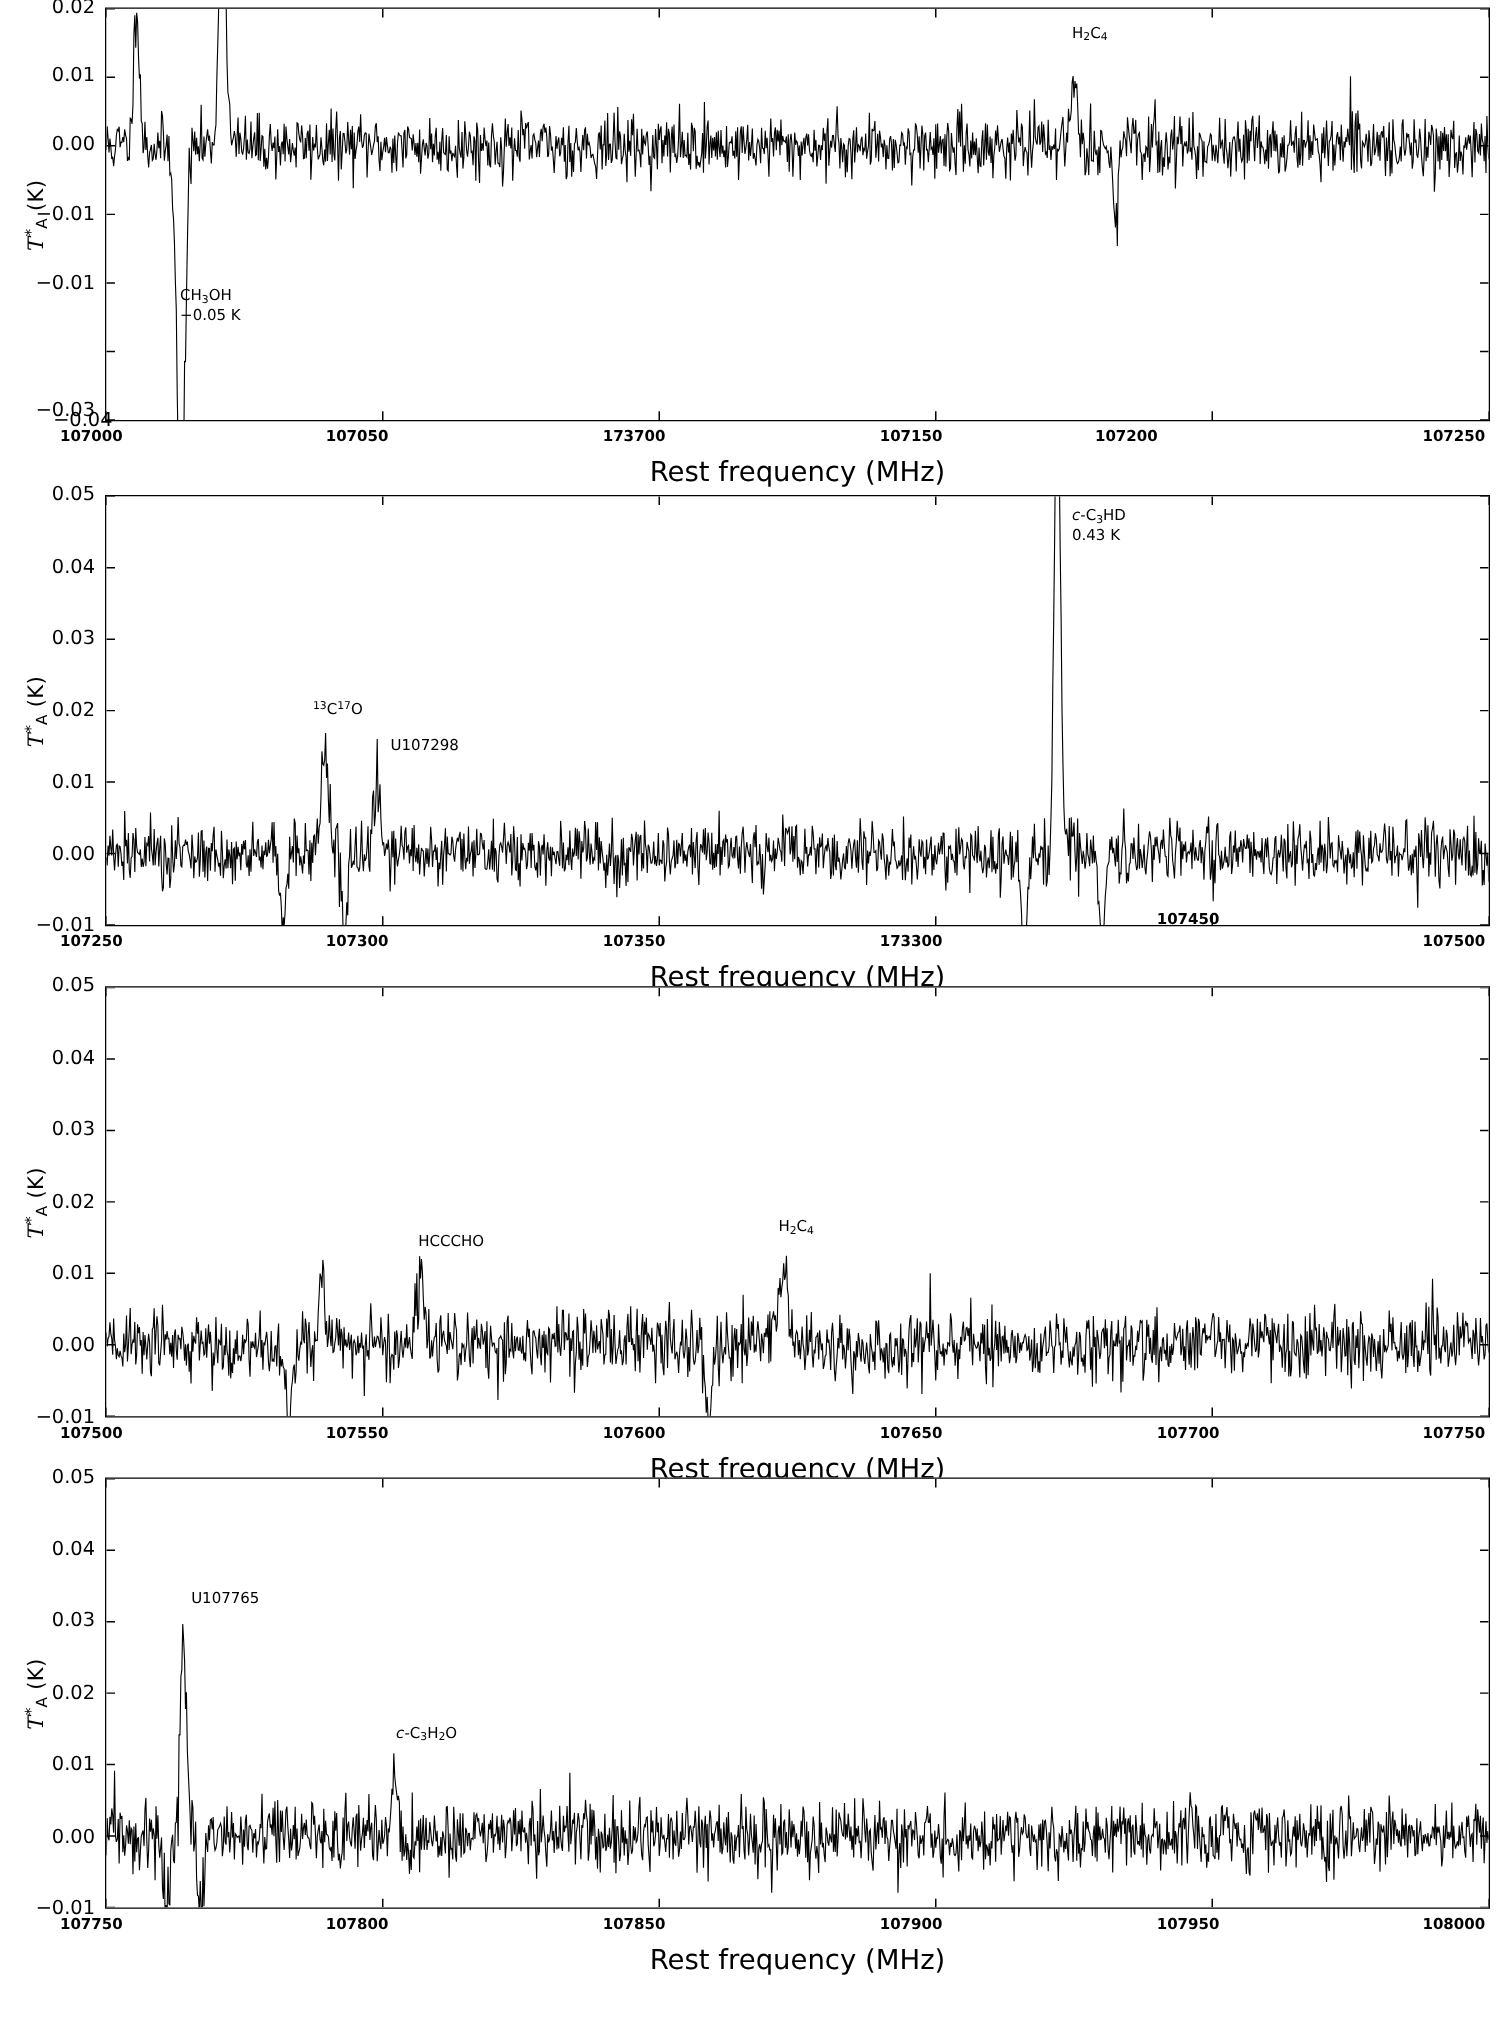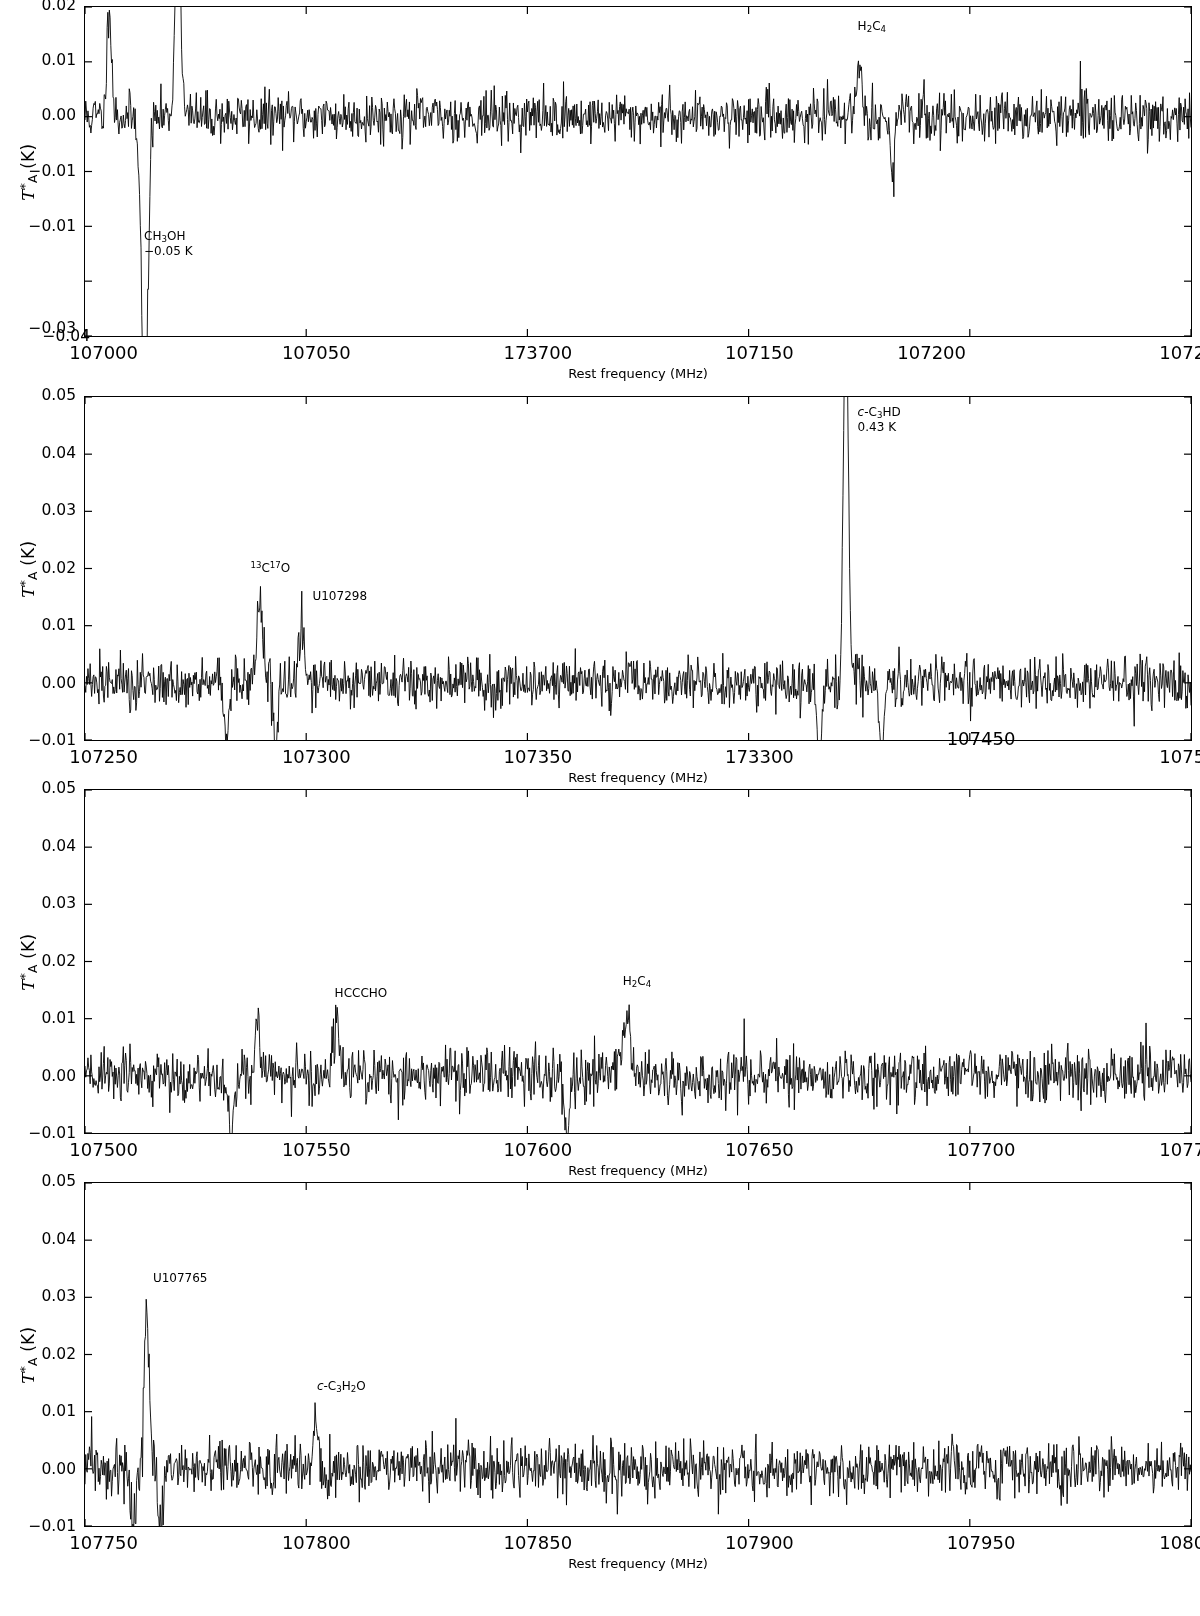--- a/index.html
+++ b/index.html
@@ -45,29 +45,30 @@
     font-size: 17px;
     white-space: nowrap;
     letter-spacing: 0.2px;
   }
   .ylabel i {
     font-family: "DejaVu Serif", serif;
     font-style: italic;
   }
   .xlabel {
     position: absolute;
-    font-size: 13px;
+    font-size: 22px;
     text-align: center;
     white-space: nowrap;
   }
   .tick-x {
     position: absolute;
-    font-size: 18px;
-    white-space: nowrap;
-    text-align: right;
+    font-size: 12px;
+    white-space: nowrap;
+    text-align: left;
+    font-weight: bold;
   }
   .tick-y {
     position: absolute;
     font-size: 15.5px;
     white-space: nowrap;
     text-align: right;
   }
   .annot {
     position: absolute;
     font-size: 12px;

